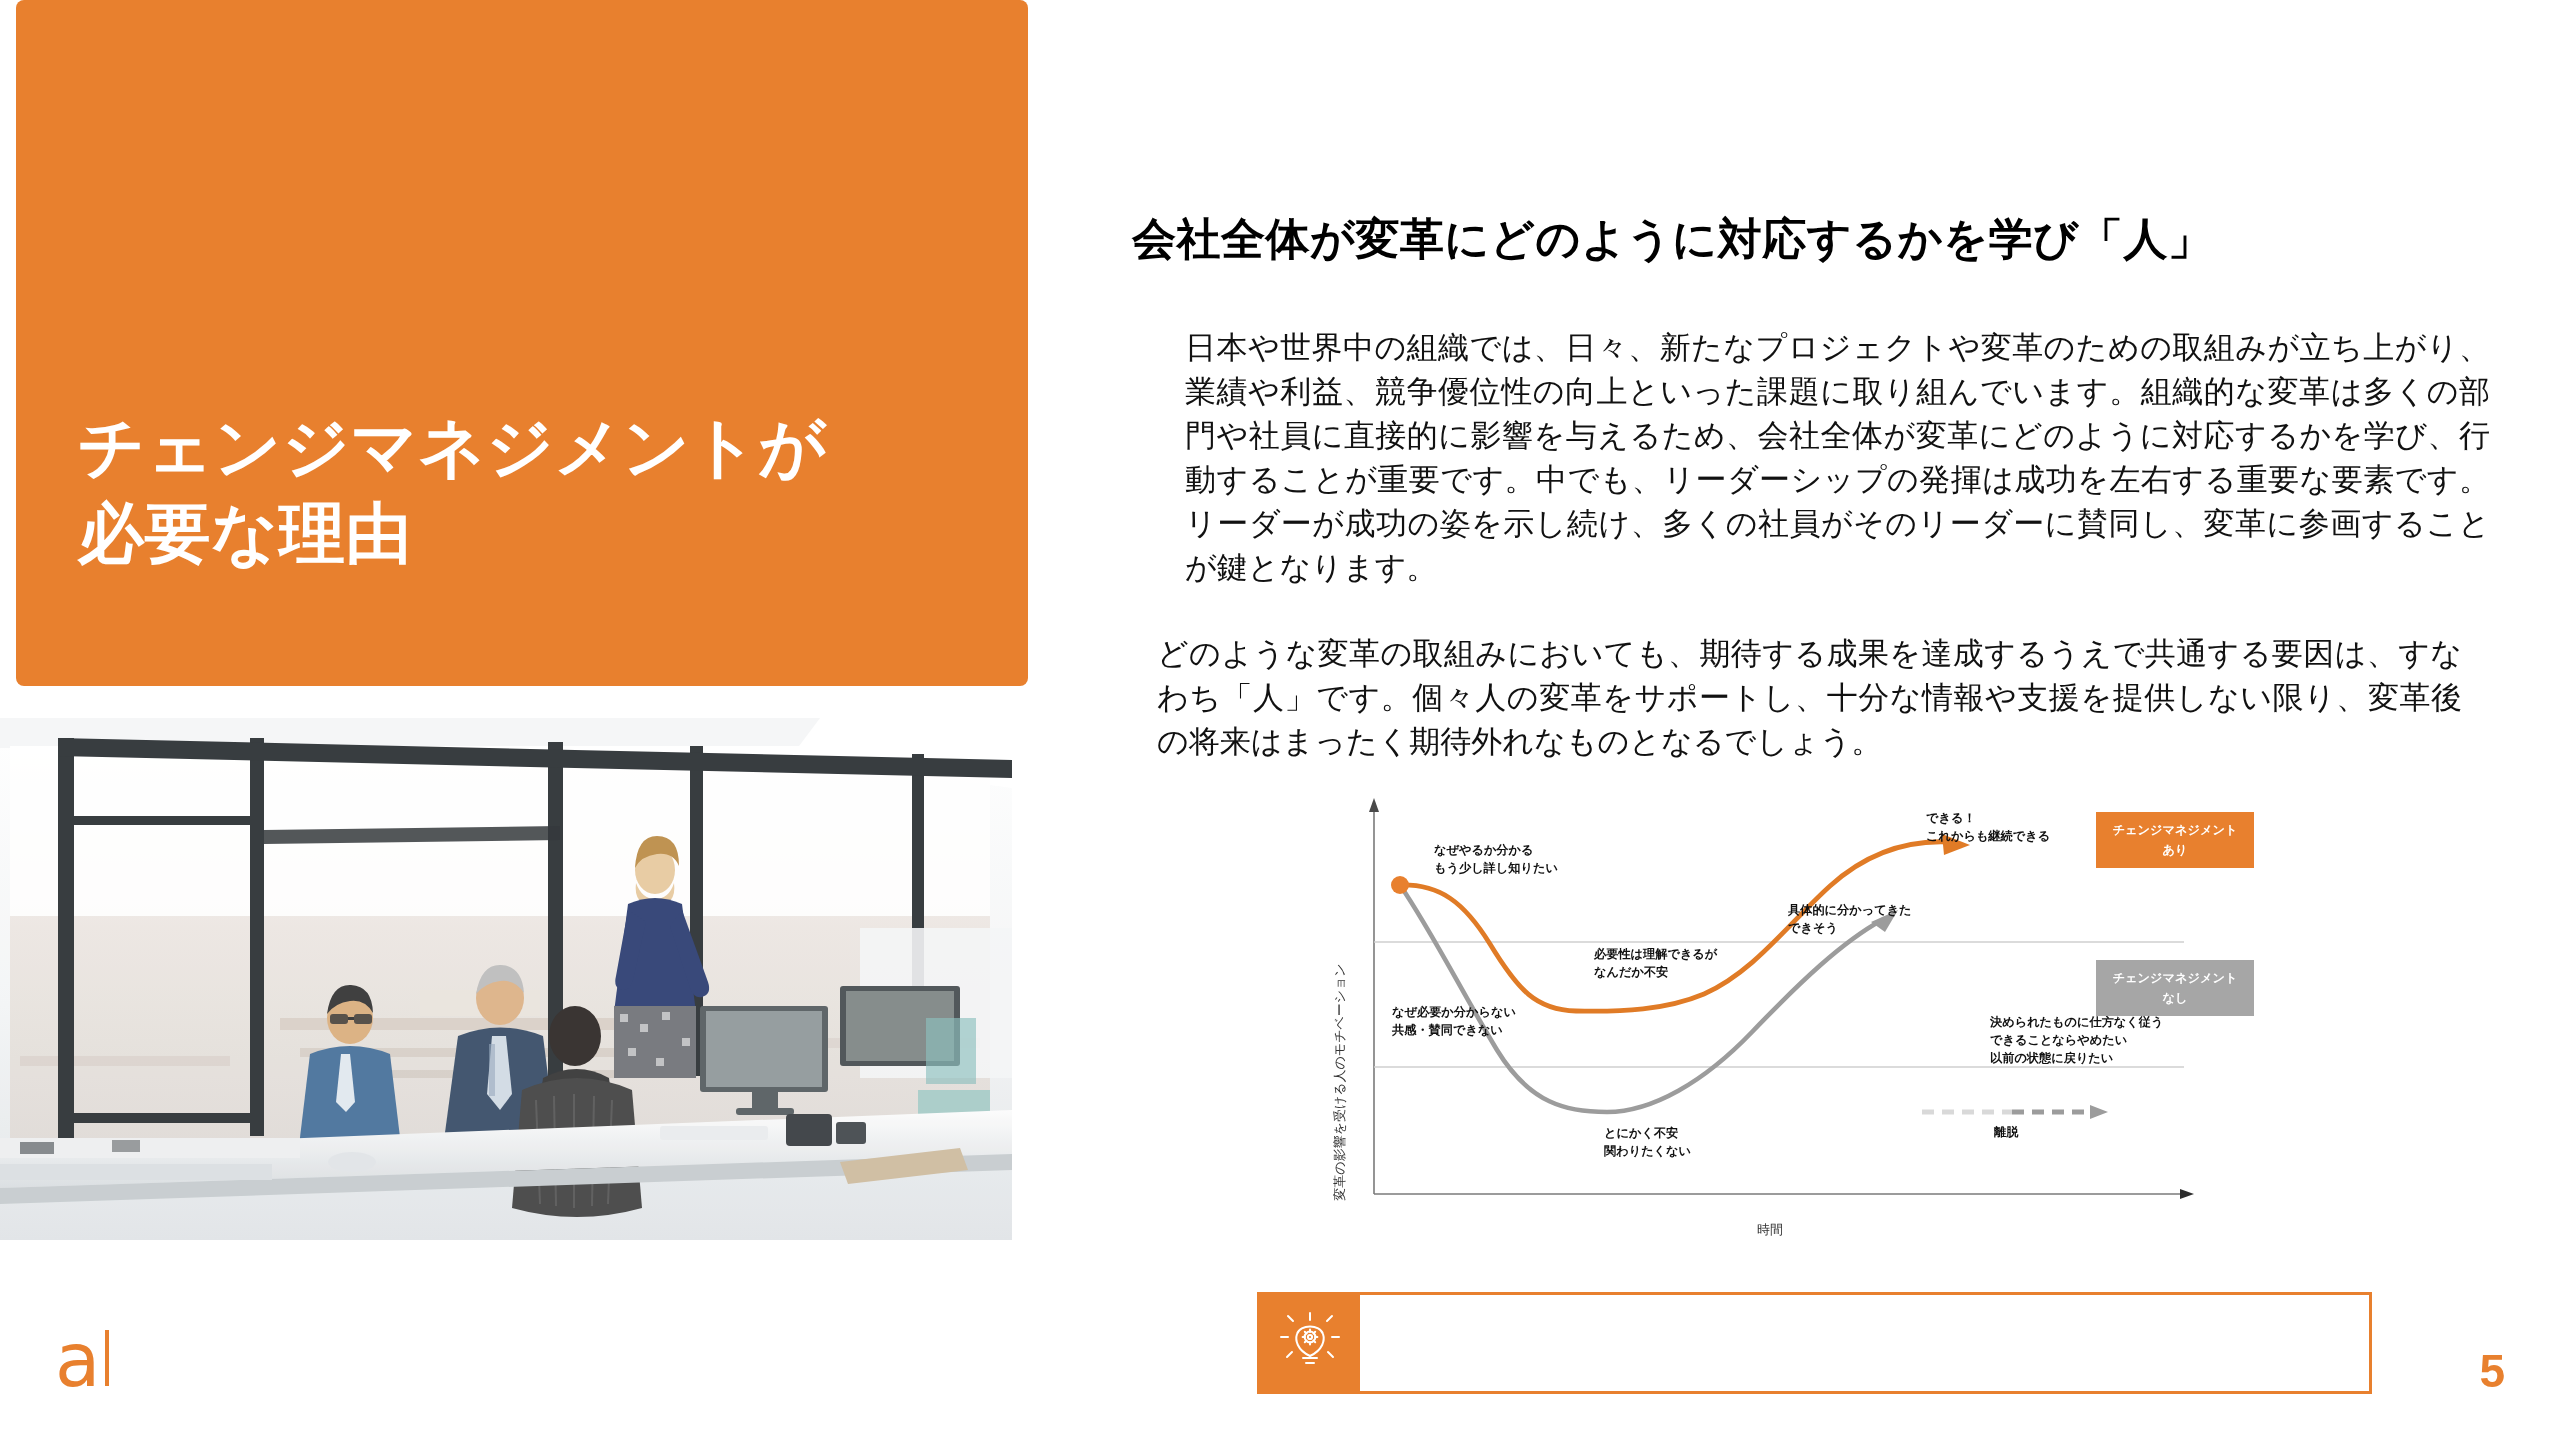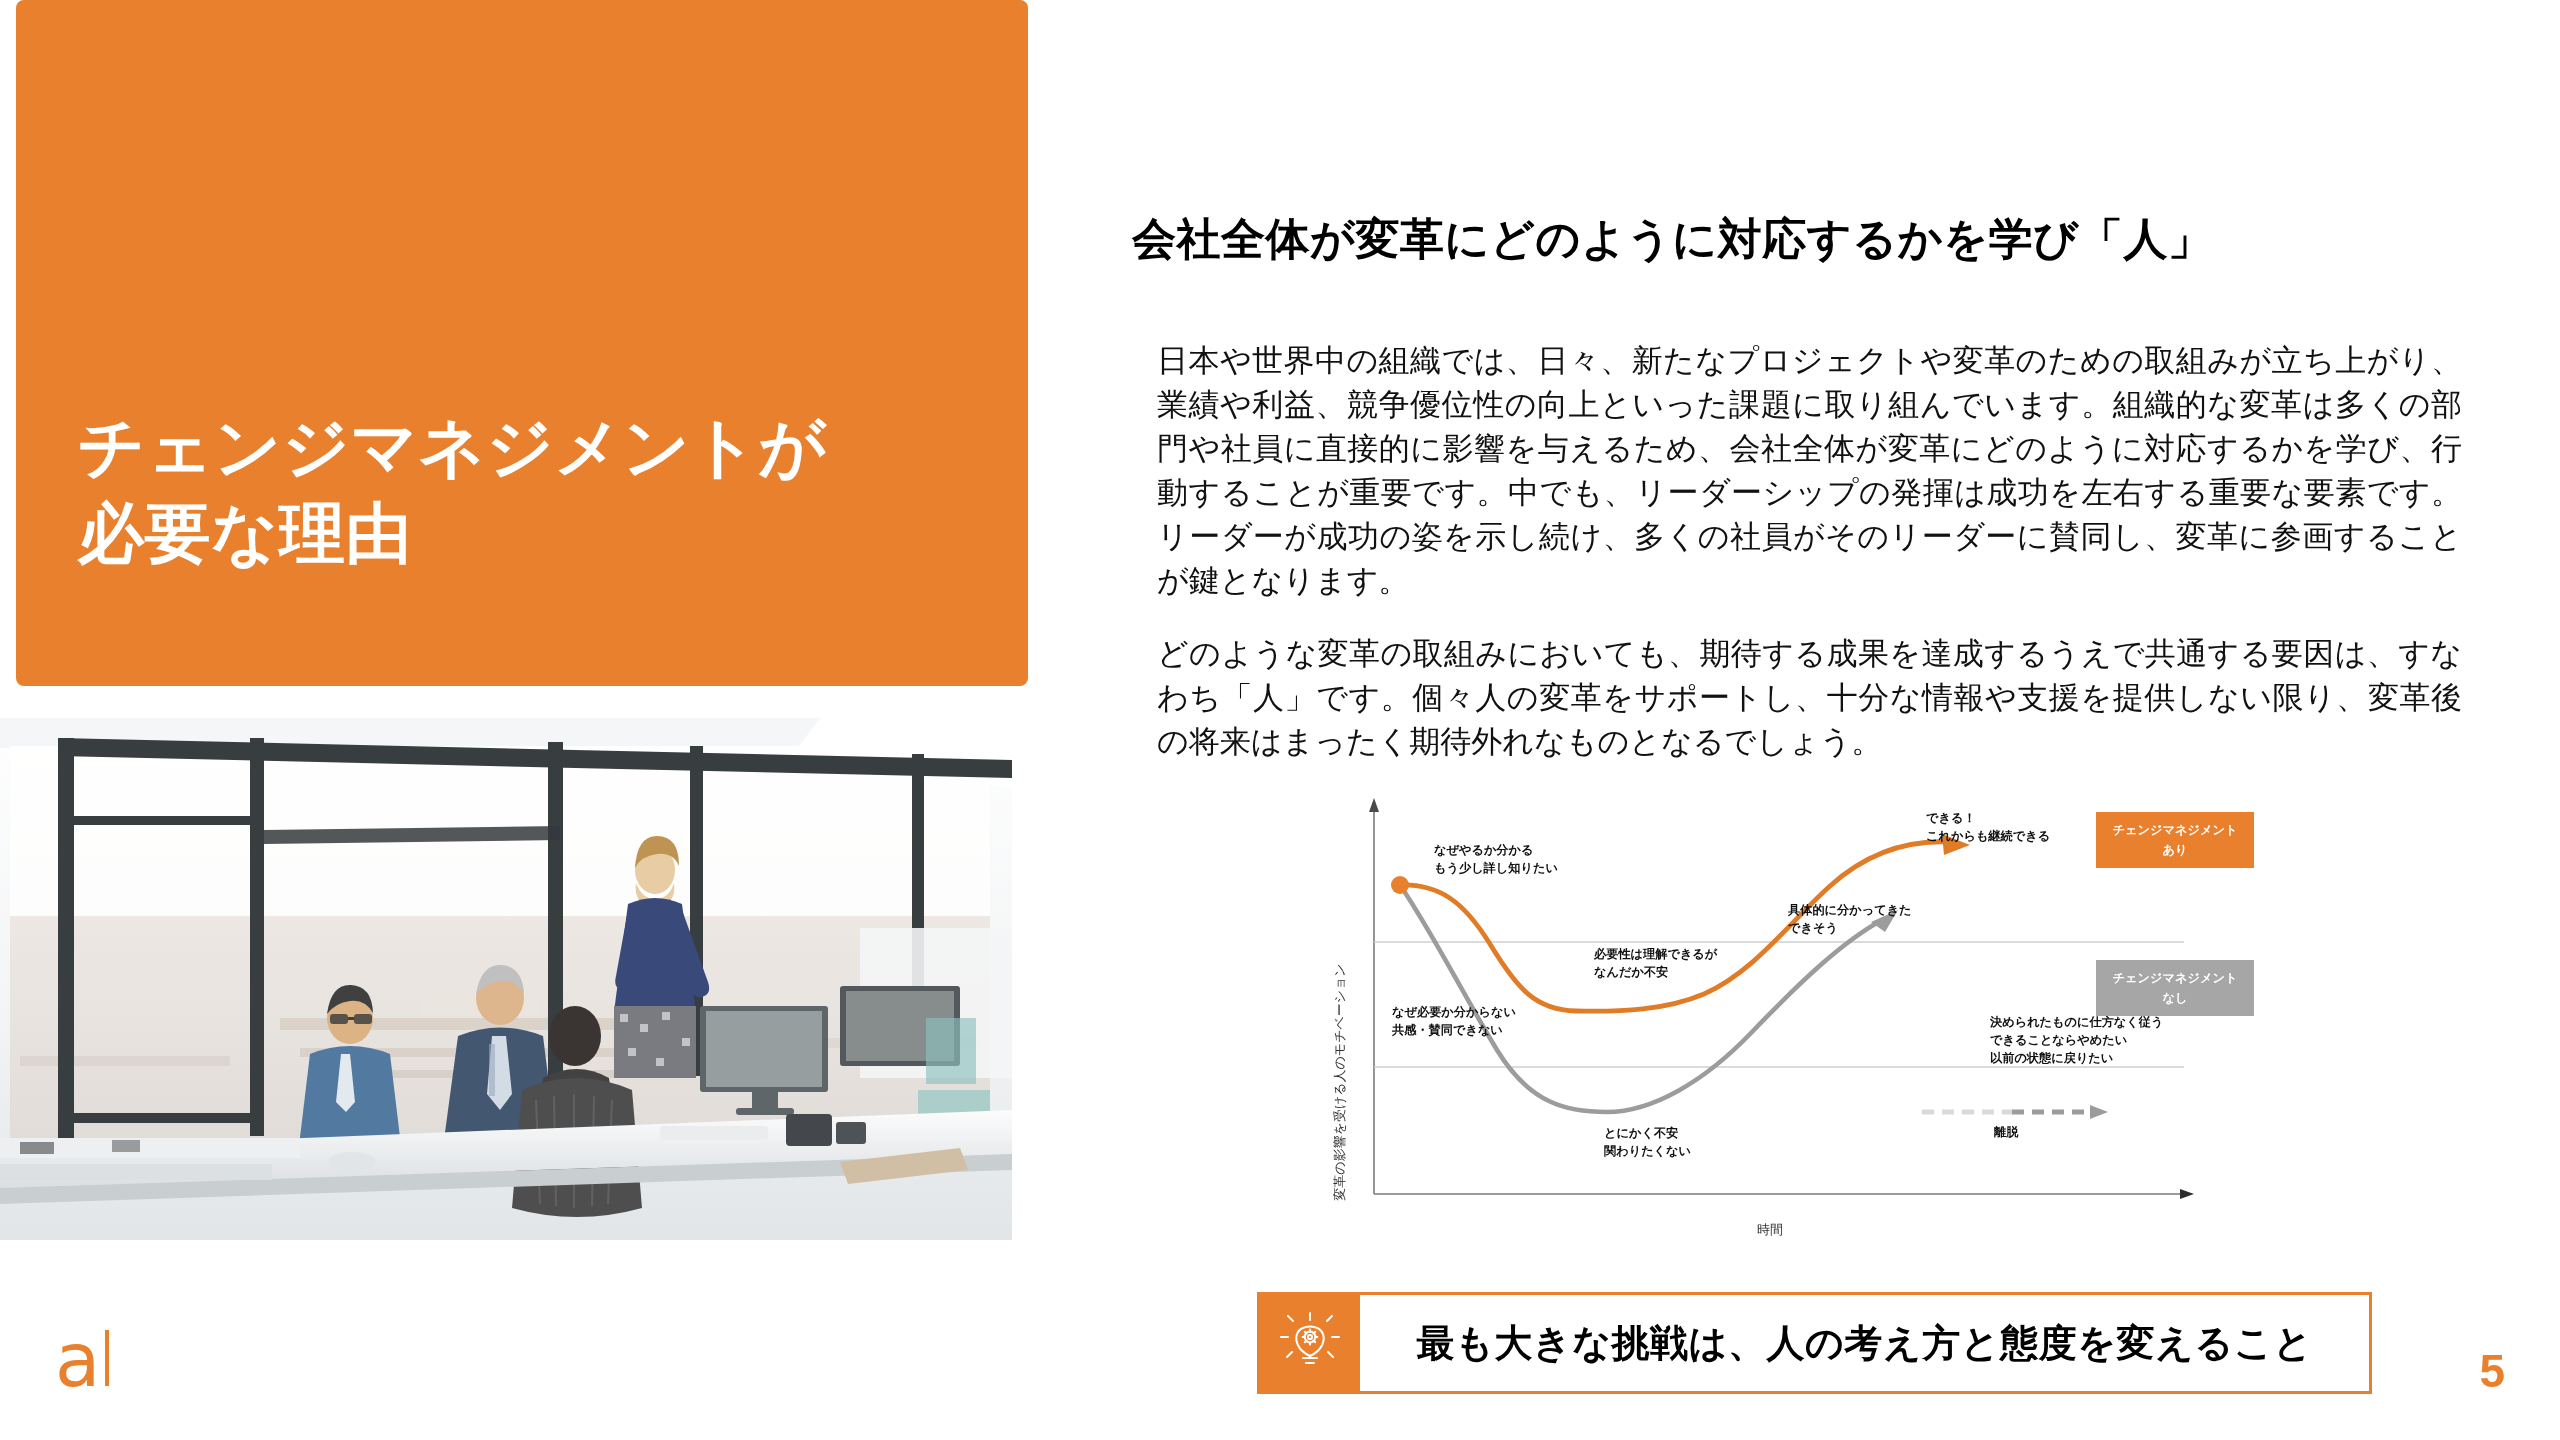--- a/index.html
+++ b/index.html
@@ -63,21 +63,21 @@
     position:absolute;left:120px;top:186px;width:1340px;
     font-size:44px;font-weight:700;color:#000;
     letter-spacing:.5px;line-height:1.1;
   }
 
   .body-paragraph{
     position:absolute;left:145px;width:1305px;
     font-size:31px;line-height:1.42;color:#111;
     text-align:justify;
   }
-  #paragraph-1{top:308px;}
+  #paragraph-1{top:295px;margin-left:28px;}
   #paragraph-2{top:601px;}
 
   
   #chart-figure{
     position:absolute;left:310px;top:782px;width:1020px;height:470px;
   }
   #chart-figure svg{display:block;width:100%;height:100%;}
   .chart-annotation{
     font-family:"Liberation Sans","DejaVu Sans",sans-serif;
     font-size:12.2px;font-weight:700;fill:#111;
@@ -369,17 +369,16 @@
           <line x1="31" y1="3" x2="31" y2="10"></line>
           <line x1="9" y1="27" x2="2" y2="27"></line>
           <line x1="53" y1="27" x2="60" y2="27"></line>
           <line x1="14" y1="11" x2="9" y2="6"></line>
           <line x1="48" y1="11" x2="53" y2="6"></line>
           <line x1="13" y1="42" x2="8" y2="47"></line>
           <line x1="49" y1="42" x2="54" y2="47"></line>
         </svg>
       </span>
     </div>
-    <div id="callout-text">最も大きな挑戦は、人の考え方と態度を変えること</div>
   </div>
 
   <div id="page-number">5</div>
 </div>
 
 </body></html>

